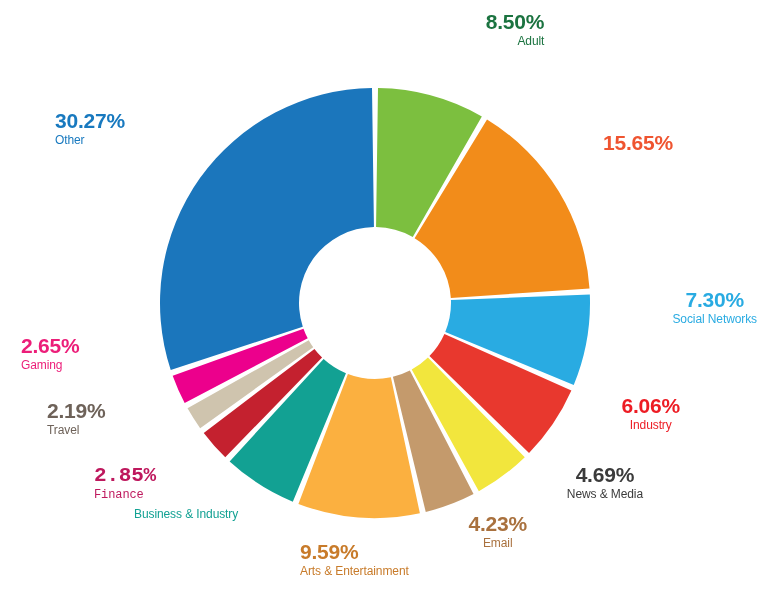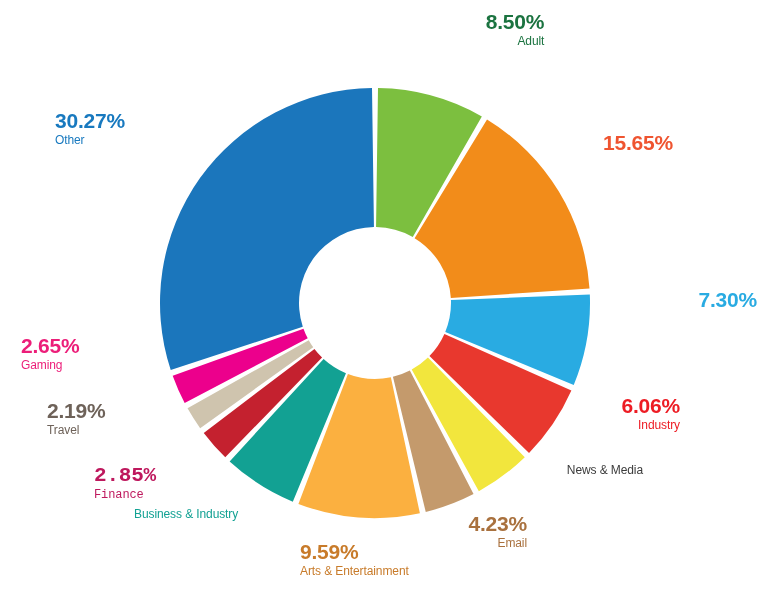--- a/index.html
+++ b/index.html
@@ -46,21 +46,21 @@
   .label-name {
     font-size: 12px;
     font-weight: normal;
     letter-spacing: -0.1px;
     display: block;
     margin-top: 1px;
   }
   
   .anchor-center { transform: translateX(-50%); }
   .anchor-left   { text-align: left; }
-  .anchor-right  { text-align: right; }
+  .anchor-right  { text-align: center; }
 </style>
 </head>
 <body>
 
 <div id="chart-root">
   <svg class="donut-svg" id="donut-svg" viewBox="0 0 767 602" xmlns="http://www.w3.org/2000/svg" aria-label="Traffic category distribution donut chart">
     <g id="slices-group">
         <path d="M 378.00 88.02 A 215 215 0 0 1 481.85 116.43 L 412.77 237.05 A 76 76 0 0 0 376.06 227.01 Z" fill="#7CBF3F"></path>
         <path d="M 487.02 119.49 A 215 215 0 0 1 589.51 288.53 L 450.83 297.88 A 76 76 0 0 0 414.60 238.13 Z" fill="#F28C1A"></path>
         <path d="M 589.83 294.52 A 215 215 0 0 1 573.75 385.00 L 445.26 331.99 A 76 76 0 0 0 450.94 300.00 Z" fill="#29ABE2"></path>
@@ -78,26 +78,28 @@
   <div id="labels-layer">
       <div class="label-group anchor-center" style="left: 515px; top: 10px; color: rgb(27, 115, 64);">
         <span class="label-value">8.50%</span>
         <span class="label-name">Adult</span>
       </div>
       <div class="label-group anchor-left" style="left: 603px; top: 131px; color: rgb(239, 84, 48);">
         <span class="label-value">15.65%</span>
       </div>
       <div class="label-group anchor-right" style="left: auto; top: 288px; right: 10px; color: rgb(41, 171, 226);">
         <span class="label-value">7.30%</span>
+        <span class="label-name">Social Networks</span>
       </div>
       <div class="label-group anchor-right" style="left: auto; top: 394px; right: 87px; color: rgb(237, 28, 36);">
         <span class="label-value">6.06%</span>
         <span class="label-name">Industry</span>
       </div>
       <div class="label-group anchor-right" style="left: auto; top: 463px; right: 124px; color: rgb(59, 59, 59);">
+        <span class="label-value">4.69%</span>
         <span class="label-name">News &amp; Media</span>
       </div>
       <div class="label-group anchor-right" style="left: auto; top: 512px; right: 240px; color: rgb(169, 113, 62);">
         <span class="label-value">4.23%</span>
         <span class="label-name">Email</span>
       </div>
       <div class="label-group anchor-left" style="left: 276px; top: 540px; color: rgb(200, 123, 42); margin-left: 24px;">
         <span class="label-value">9.59%</span>
         <span class="label-name">Arts &amp; Entertainment</span>
       </div>

